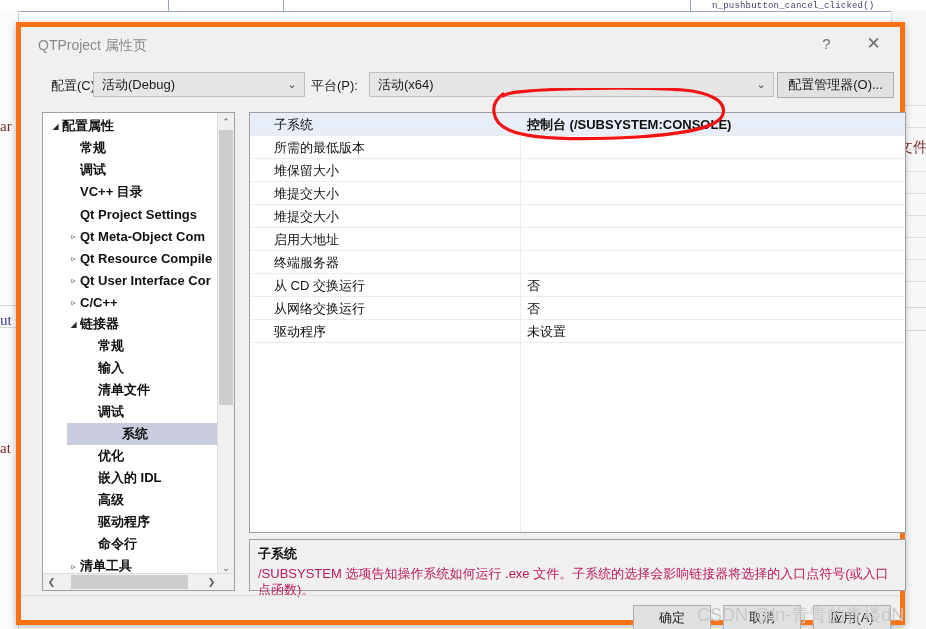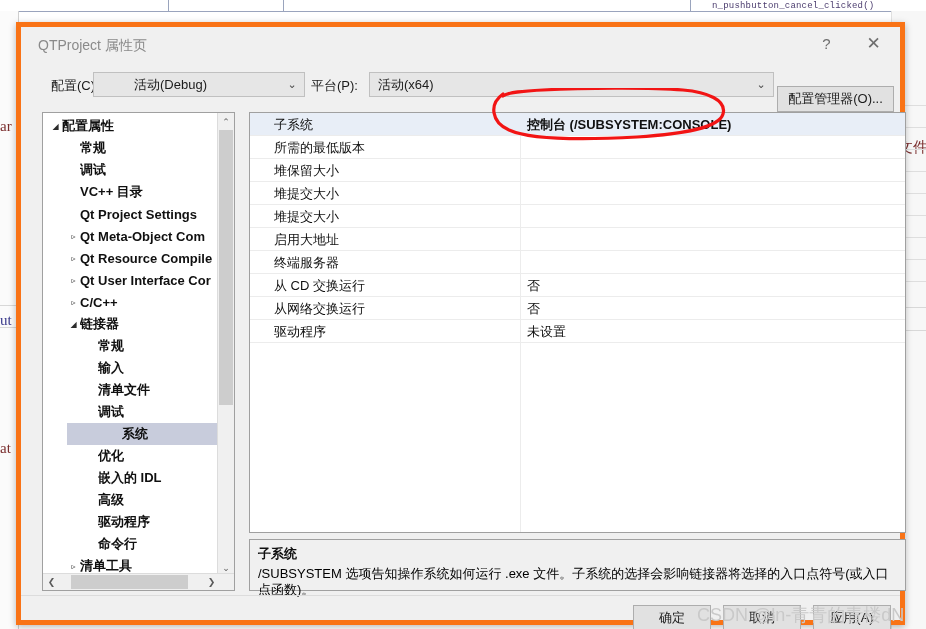--- a/index.html
+++ b/index.html
@@ -36,27 +36,27 @@
 
   
   .cfgrow{position:absolute;left:0;top:39px;width:879px;height:38px;}
   .lbl{position:absolute;font-size:13px;color:#1b1b1b;top:11px;}
   .combo{
     position:absolute;top:6px;height:25px;background:#e6e6e6;border:1px solid #c0c0c0;
     display:flex;align-items:center;box-sizing:border-box;
   }
   .combo .ctext{padding-left:8px;font-size:13px;color:#1b1b1b;flex:1;overflow:hidden;white-space:nowrap;}
   .combo .carr{width:24px;display:flex;align-items:center;justify-content:center;color:#4c4c4c;font-size:11px;}
-  #combo-config{left:72px;width:212px;padding-left:32px;}
+  #combo-config{left:72px;width:212px;}
   #combo-platform{left:348px;width:405px;}
   .btn{
     position:absolute;background:#e1e1e1;border:1px solid #adadad;font-size:13px;color:#1b1b1b;
     display:flex;align-items:center;justify-content:center;box-sizing:border-box;cursor:default;
   }
-  #btn-cfgmgr{left:756px;top:20px;width:117px;height:26px;}
+  #btn-cfgmgr{left:756px;top:6px;width:117px;height:26px;}
 
   
   .tree-wrap{
     position:absolute;left:21px;top:85px;width:193px;height:479px;
     background:#ffffff;border:1px solid #a0a0a0;box-sizing:border-box;overflow:hidden;
   }
   .tree-scroll-v{position:absolute;right:0;top:0;width:16px;height:463px;background:#f0f0f0;border-left:1px solid #dcdcdc;}
   .tsv-up,.tsv-dn{position:absolute;left:0;width:16px;height:17px;display:flex;align-items:center;justify-content:center;color:#5a5a5a;font-size:9px;}
   .tsv-up{top:0;}
   .tsv-dn{bottom:0;}
@@ -82,21 +82,21 @@
   .pname{position:absolute;left:24px;top:3px;font-size:13px;color:#101010;white-space:nowrap;}
   .pval{position:absolute;left:277px;top:3px;font-size:13px;color:#101010;white-space:nowrap;}
   .prow.sel .pval{font-weight:bold;}
   .gridsep{position:absolute;left:0;top:0;width:1px;height:419px;background:#ececec;}
 
   .desc-wrap{
     position:absolute;left:228px;top:512px;width:657px;height:52px;
     background:#f0f0f0;border:1px solid #a0a0a0;box-sizing:border-box;padding:5px 8px;
   }
   .desc-title{font-size:13px;font-weight:bold;color:#101010;}
-  .desc-body{font-size:13px;color:#000000;margin-top:3px;line-height:16px;}
+  .desc-body{font-size:13px;color:#be185d;margin-top:3px;line-height:16px;}
 
   .footsep{position:absolute;left:0;top:568px;width:879px;height:1px;background:#dcdcdc;}
   #btn-ok{left:612px;top:578px;width:78px;height:26px;}
   #btn-cancel{left:702px;top:578px;width:78px;height:26px;}
   #btn-apply{left:792px;top:578px;width:78px;height:26px;}
 
   
   #annot{position:absolute;left:487px;top:88px;width:250px;height:58px;pointer-events:none;}
 
   

